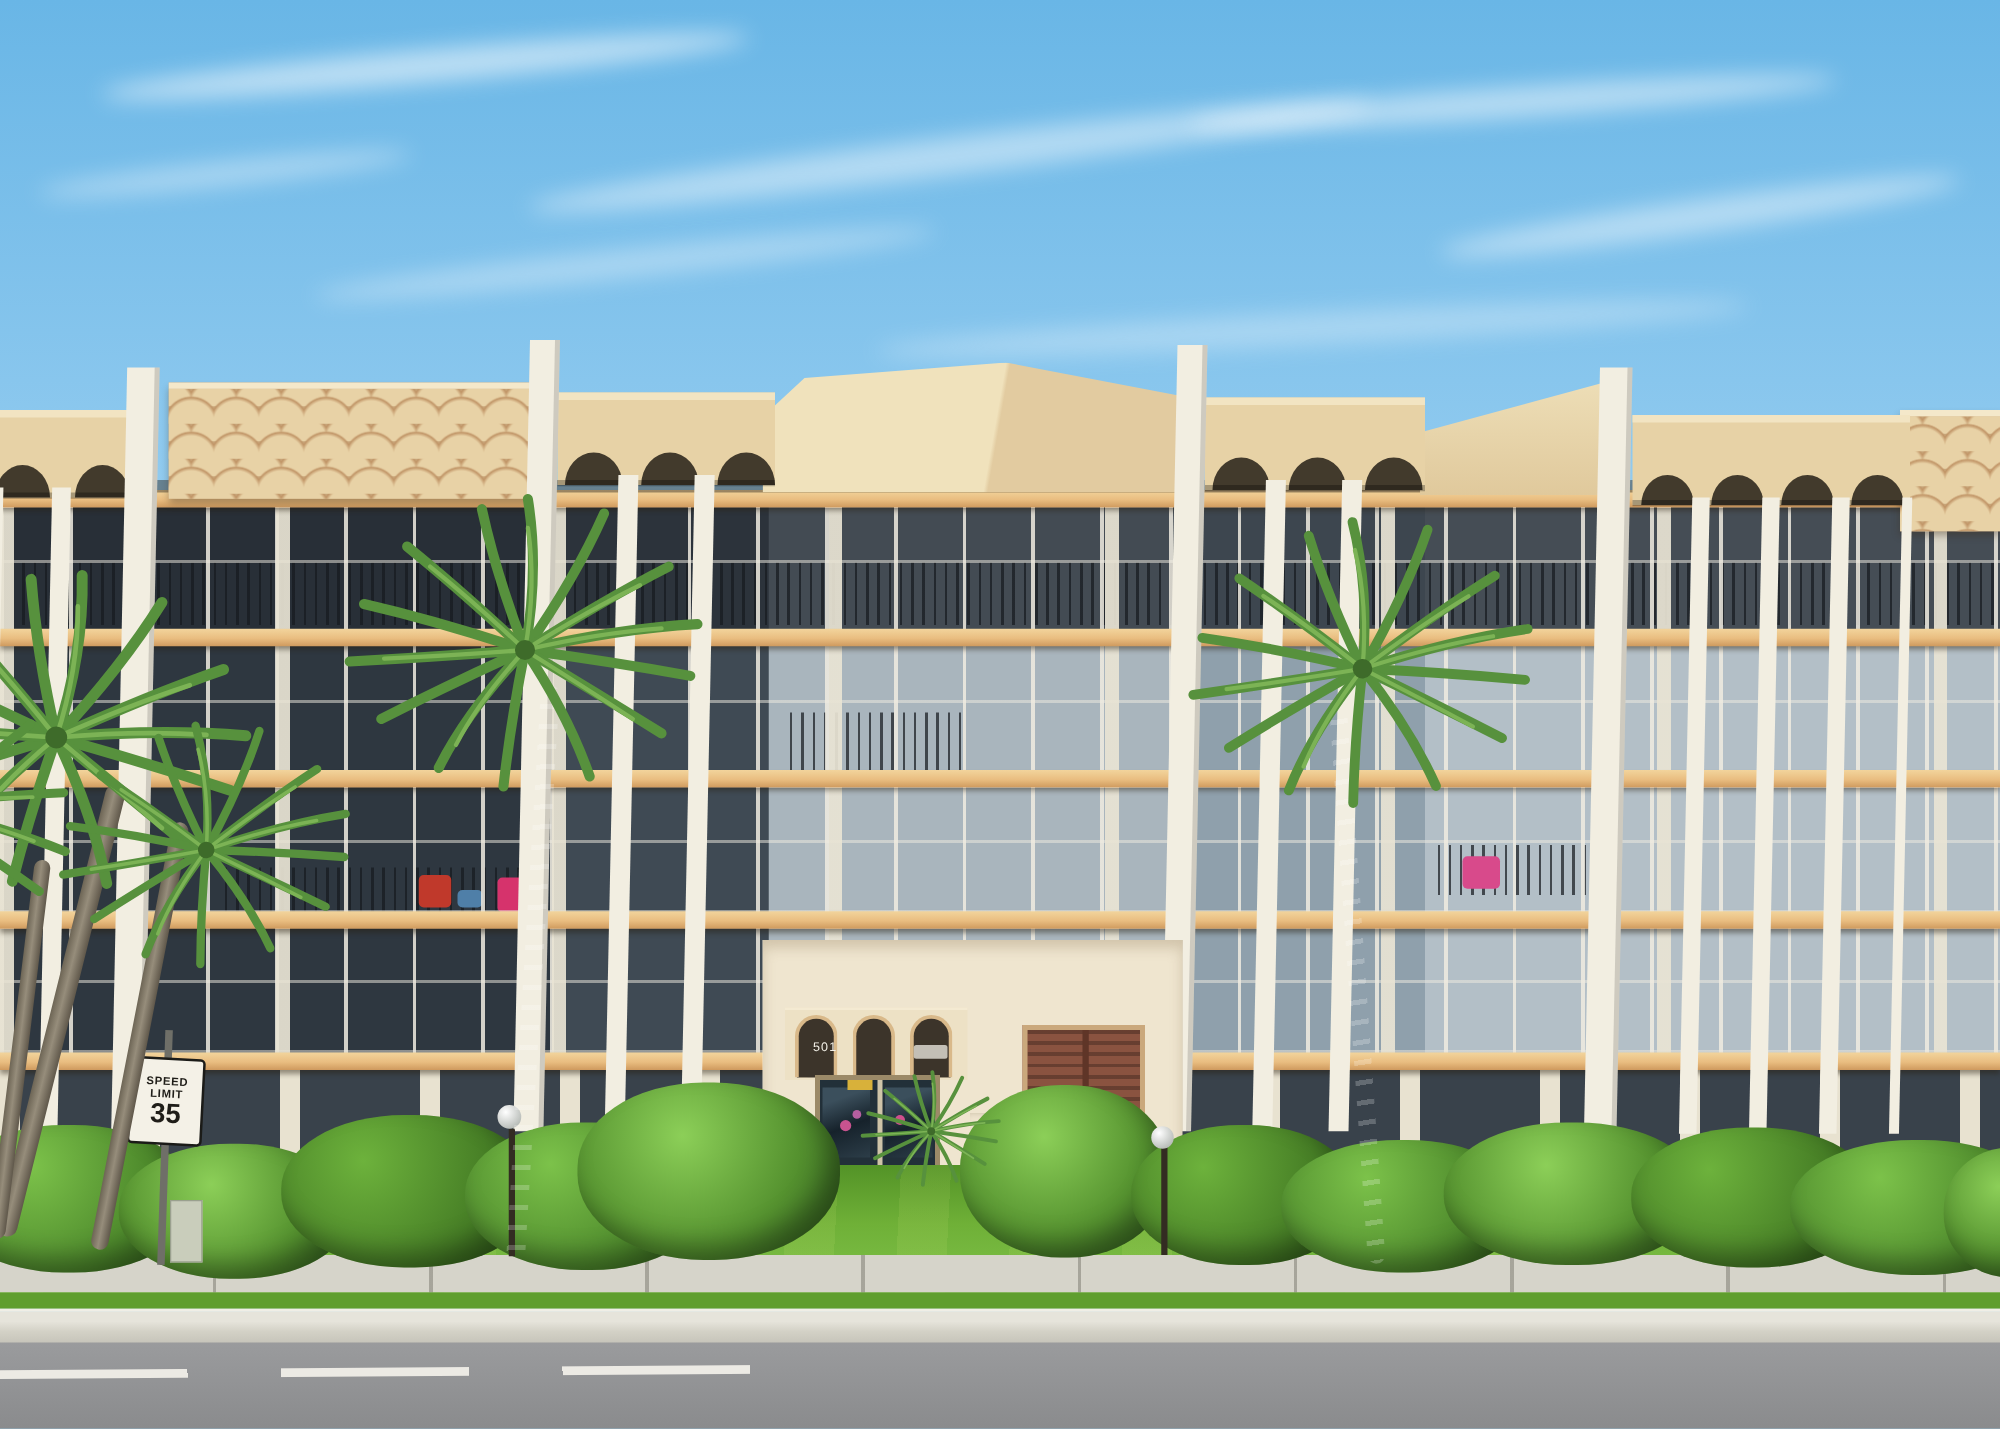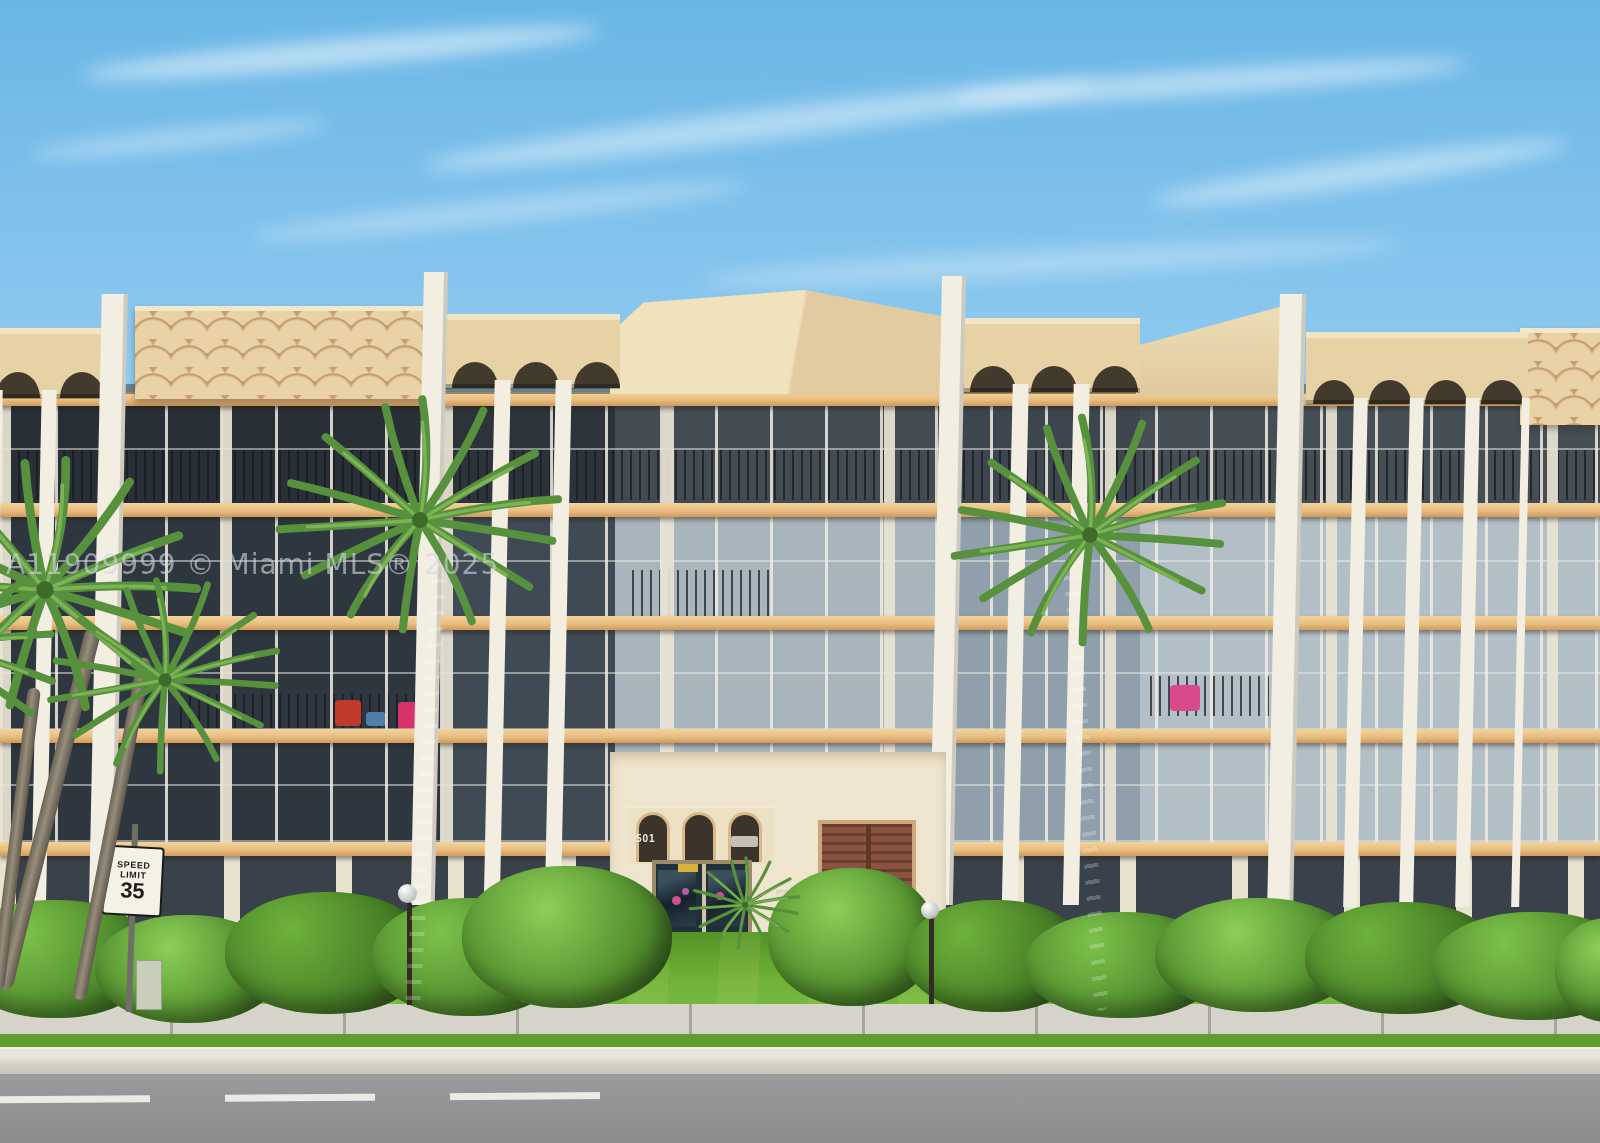--- a/index.html
+++ b/index.html
@@ -43,21 +43,21 @@
   .slope{background:linear-gradient(180deg,#eedfb8,#e0c99c);
        clip-path:polygon(0 48%,100% 6%,100% 100%,0 100%);}
   .arch-group{position:absolute;overflow:visible;}
 
   
   .ent-wall{left:610px;top:752px;width:336px;height:205px;background:var(--entrance-wall-cream,#efe5cf);
     box-shadow:inset 0 6px 10px rgba(120,95,60,.25);}
   .ent-band{left:628px;top:806px;width:146px;height:56px;background:#ede1c5;border-top:2px solid #f4ead2;}
   .arch-open{position:absolute;top:812px;width:34px;height:50px;box-sizing:border-box;
     border:3px solid #d9b98a;border-bottom:none;border-radius:17px 17px 0 0;background:#3c342a;}
-  .addr{left:636px;top:833px;width:34px;text-align:left;font-size:10px;font-weight:bold;
+  .addr{left:636px;top:833px;width:34px;text-align:right;font-size:10px;font-weight:normal;
     color:#f2efe6;letter-spacing:1px;}
   .sign2{left:731px;top:836px;width:27px;height:11px;background:rgba(240,237,230,.75);border-radius:2px;}
   .door{left:652px;top:860px;width:100px;height:90px;box-sizing:border-box;background:#223039;
     border:4px solid #9c8a68;}
   .door:before{content:"";position:absolute;left:46px;top:0;width:4px;height:82px;background:#cfc4a8;}
   .door .glass{position:absolute;top:6px;width:38px;height:56px;
     background:linear-gradient(160deg,#3b4f5c 20%,#16222b 55%,#2c3d48);}
   .pink{position:absolute;border-radius:50%;}
   .kick{position:absolute;left:0;bottom:0;width:92px;height:13px;background:#5c6a72;}
   .notice{left:678px;top:864px;width:20px;height:8px;background:#d8b13a;}
@@ -325,14 +325,13 @@
   <svg class="abs" style="left:280px;top:390px;width:280px;height:260px" viewBox="0 0 280 260" overflow="visible">
     <use href="#palm-crown" transform="translate(140,130) scale(1.15)"></use>
   </svg>
   <svg class="abs" style="left:945px;top:405px;width:290px;height:260px" viewBox="0 0 290 260" overflow="visible">
     <use href="#palm-crown" transform="translate(145,130) scale(1.12) rotate(-5)"></use>
   </svg>
   <svg class="abs" style="left:690px;top:845px;width:110px;height:100px" viewBox="0 0 110 100" overflow="visible">
     <use href="#palm-crown" transform="translate(55,60) scale(0.45)"></use>
   </svg>
 
-  <div class="abs watermark">A11909999 © Miami MLS® 2025</div>
 </div>
 
 </body></html>

